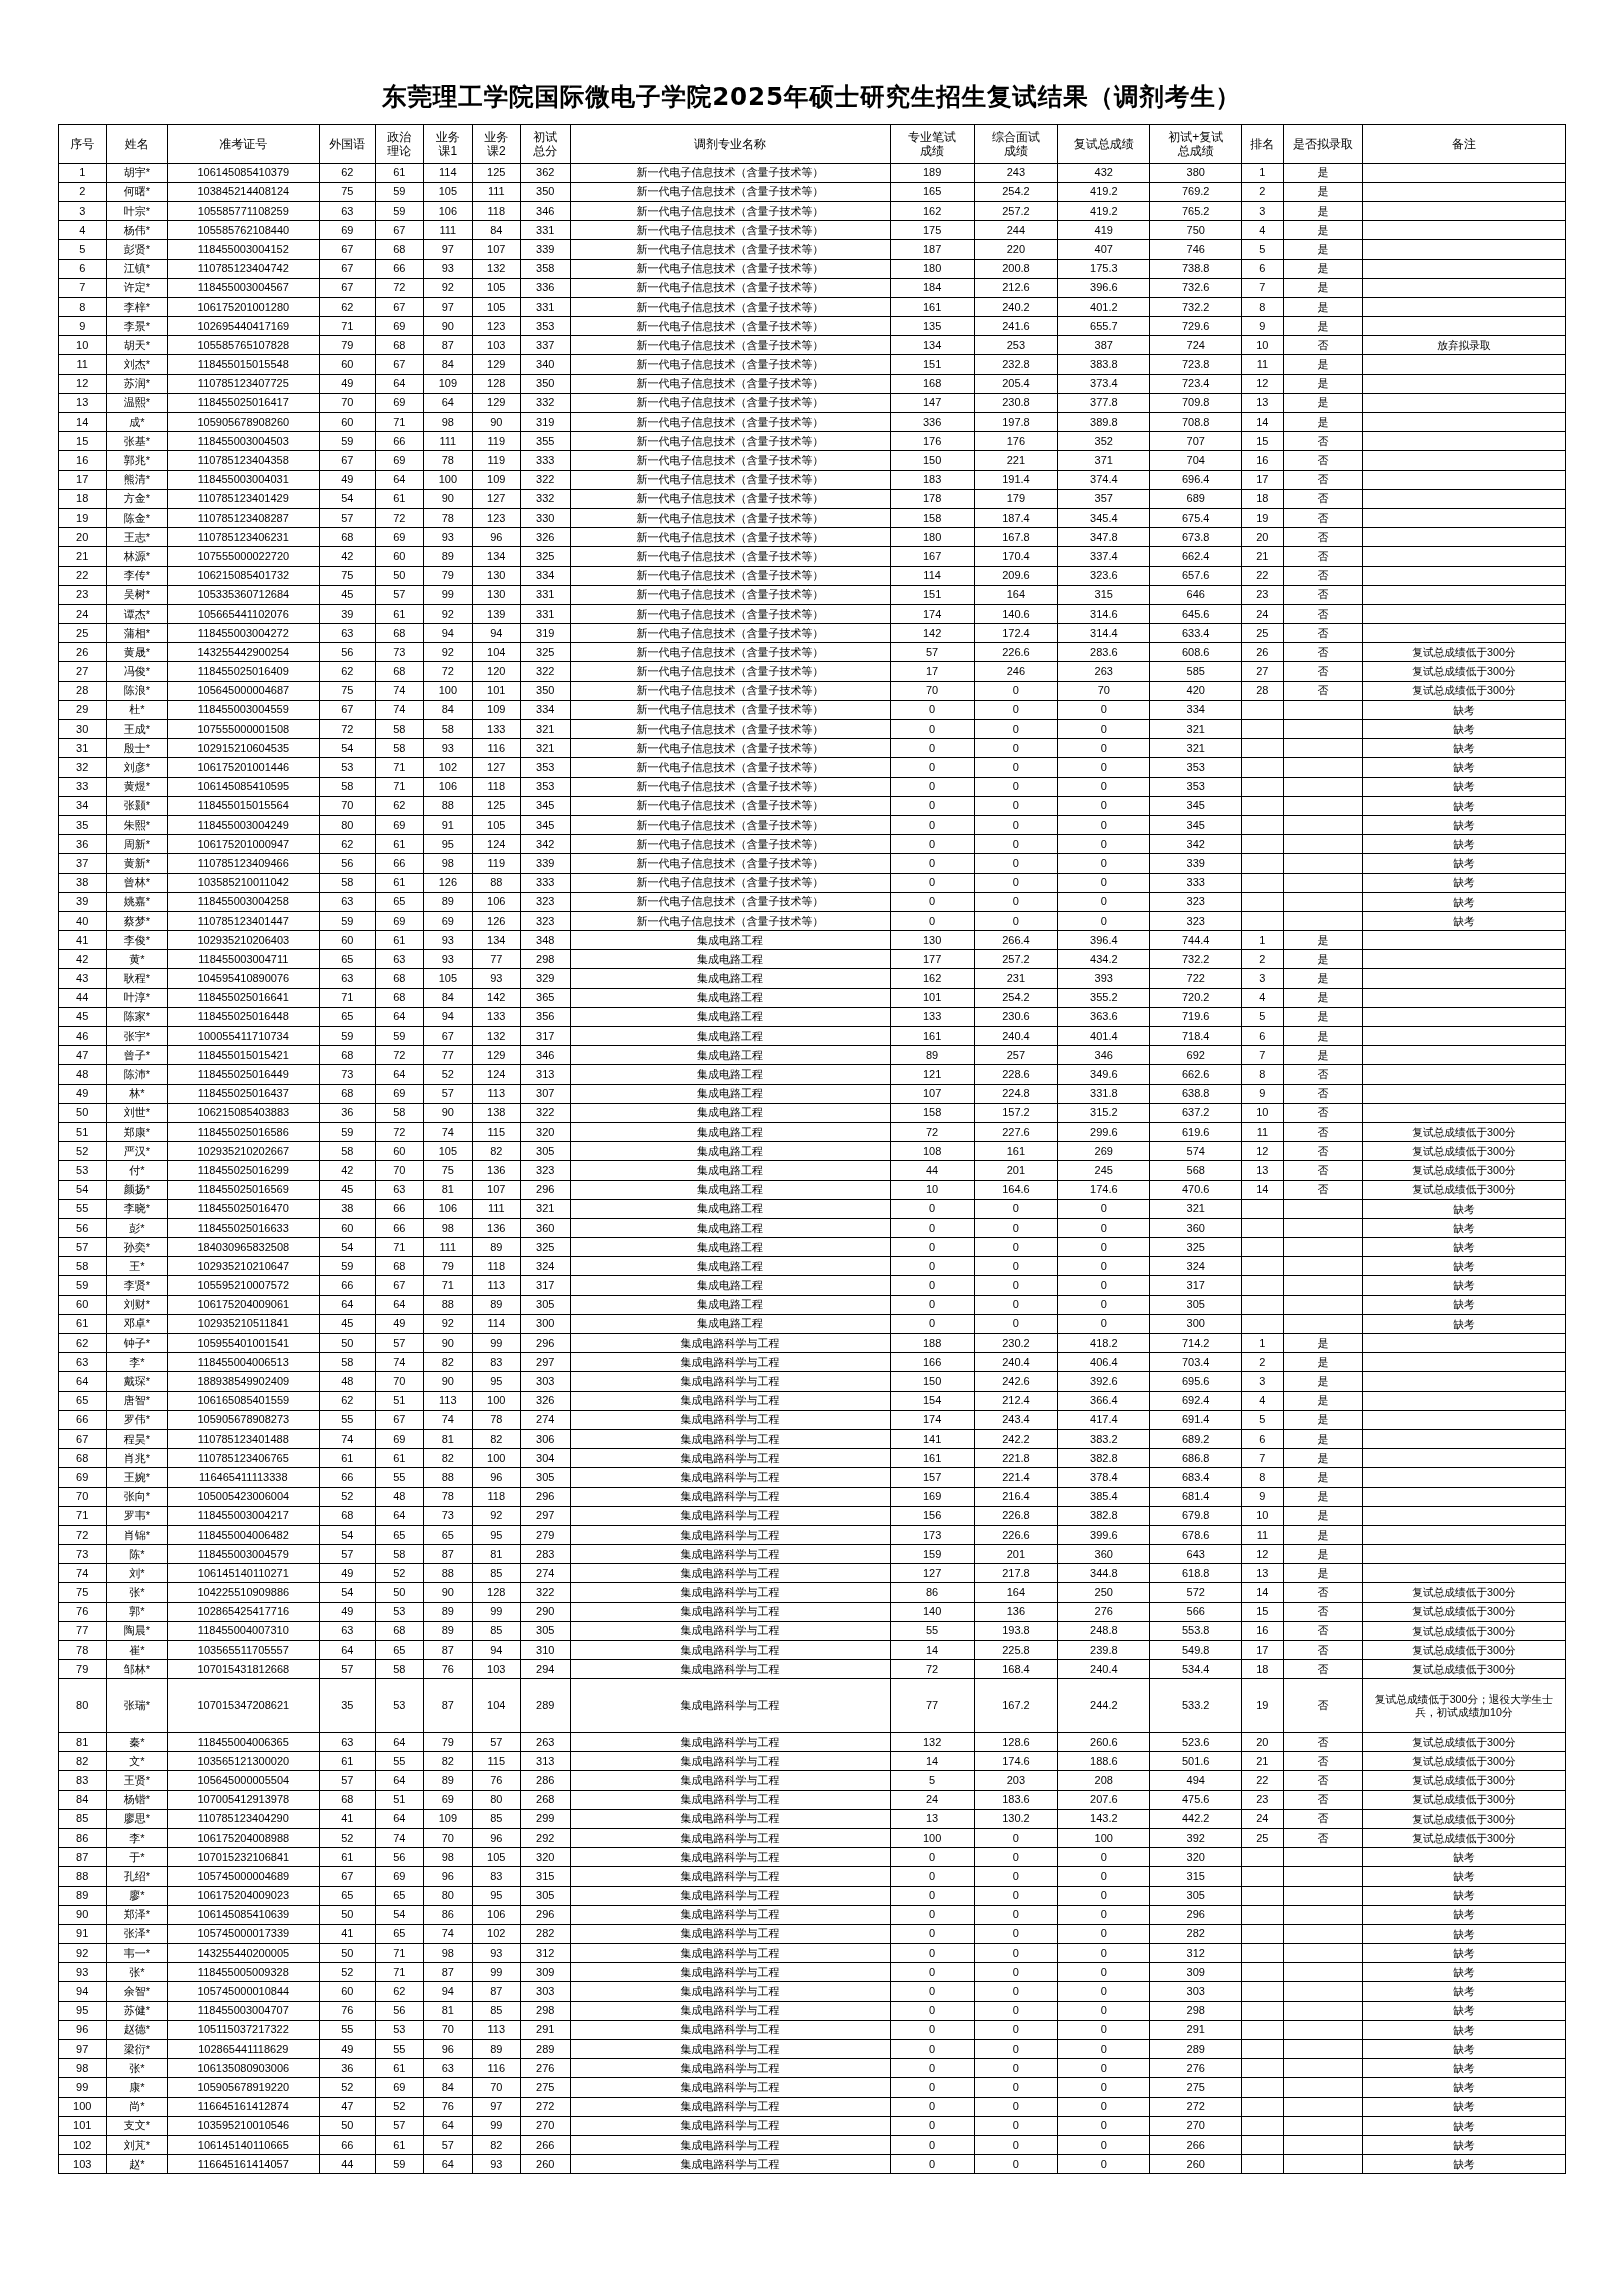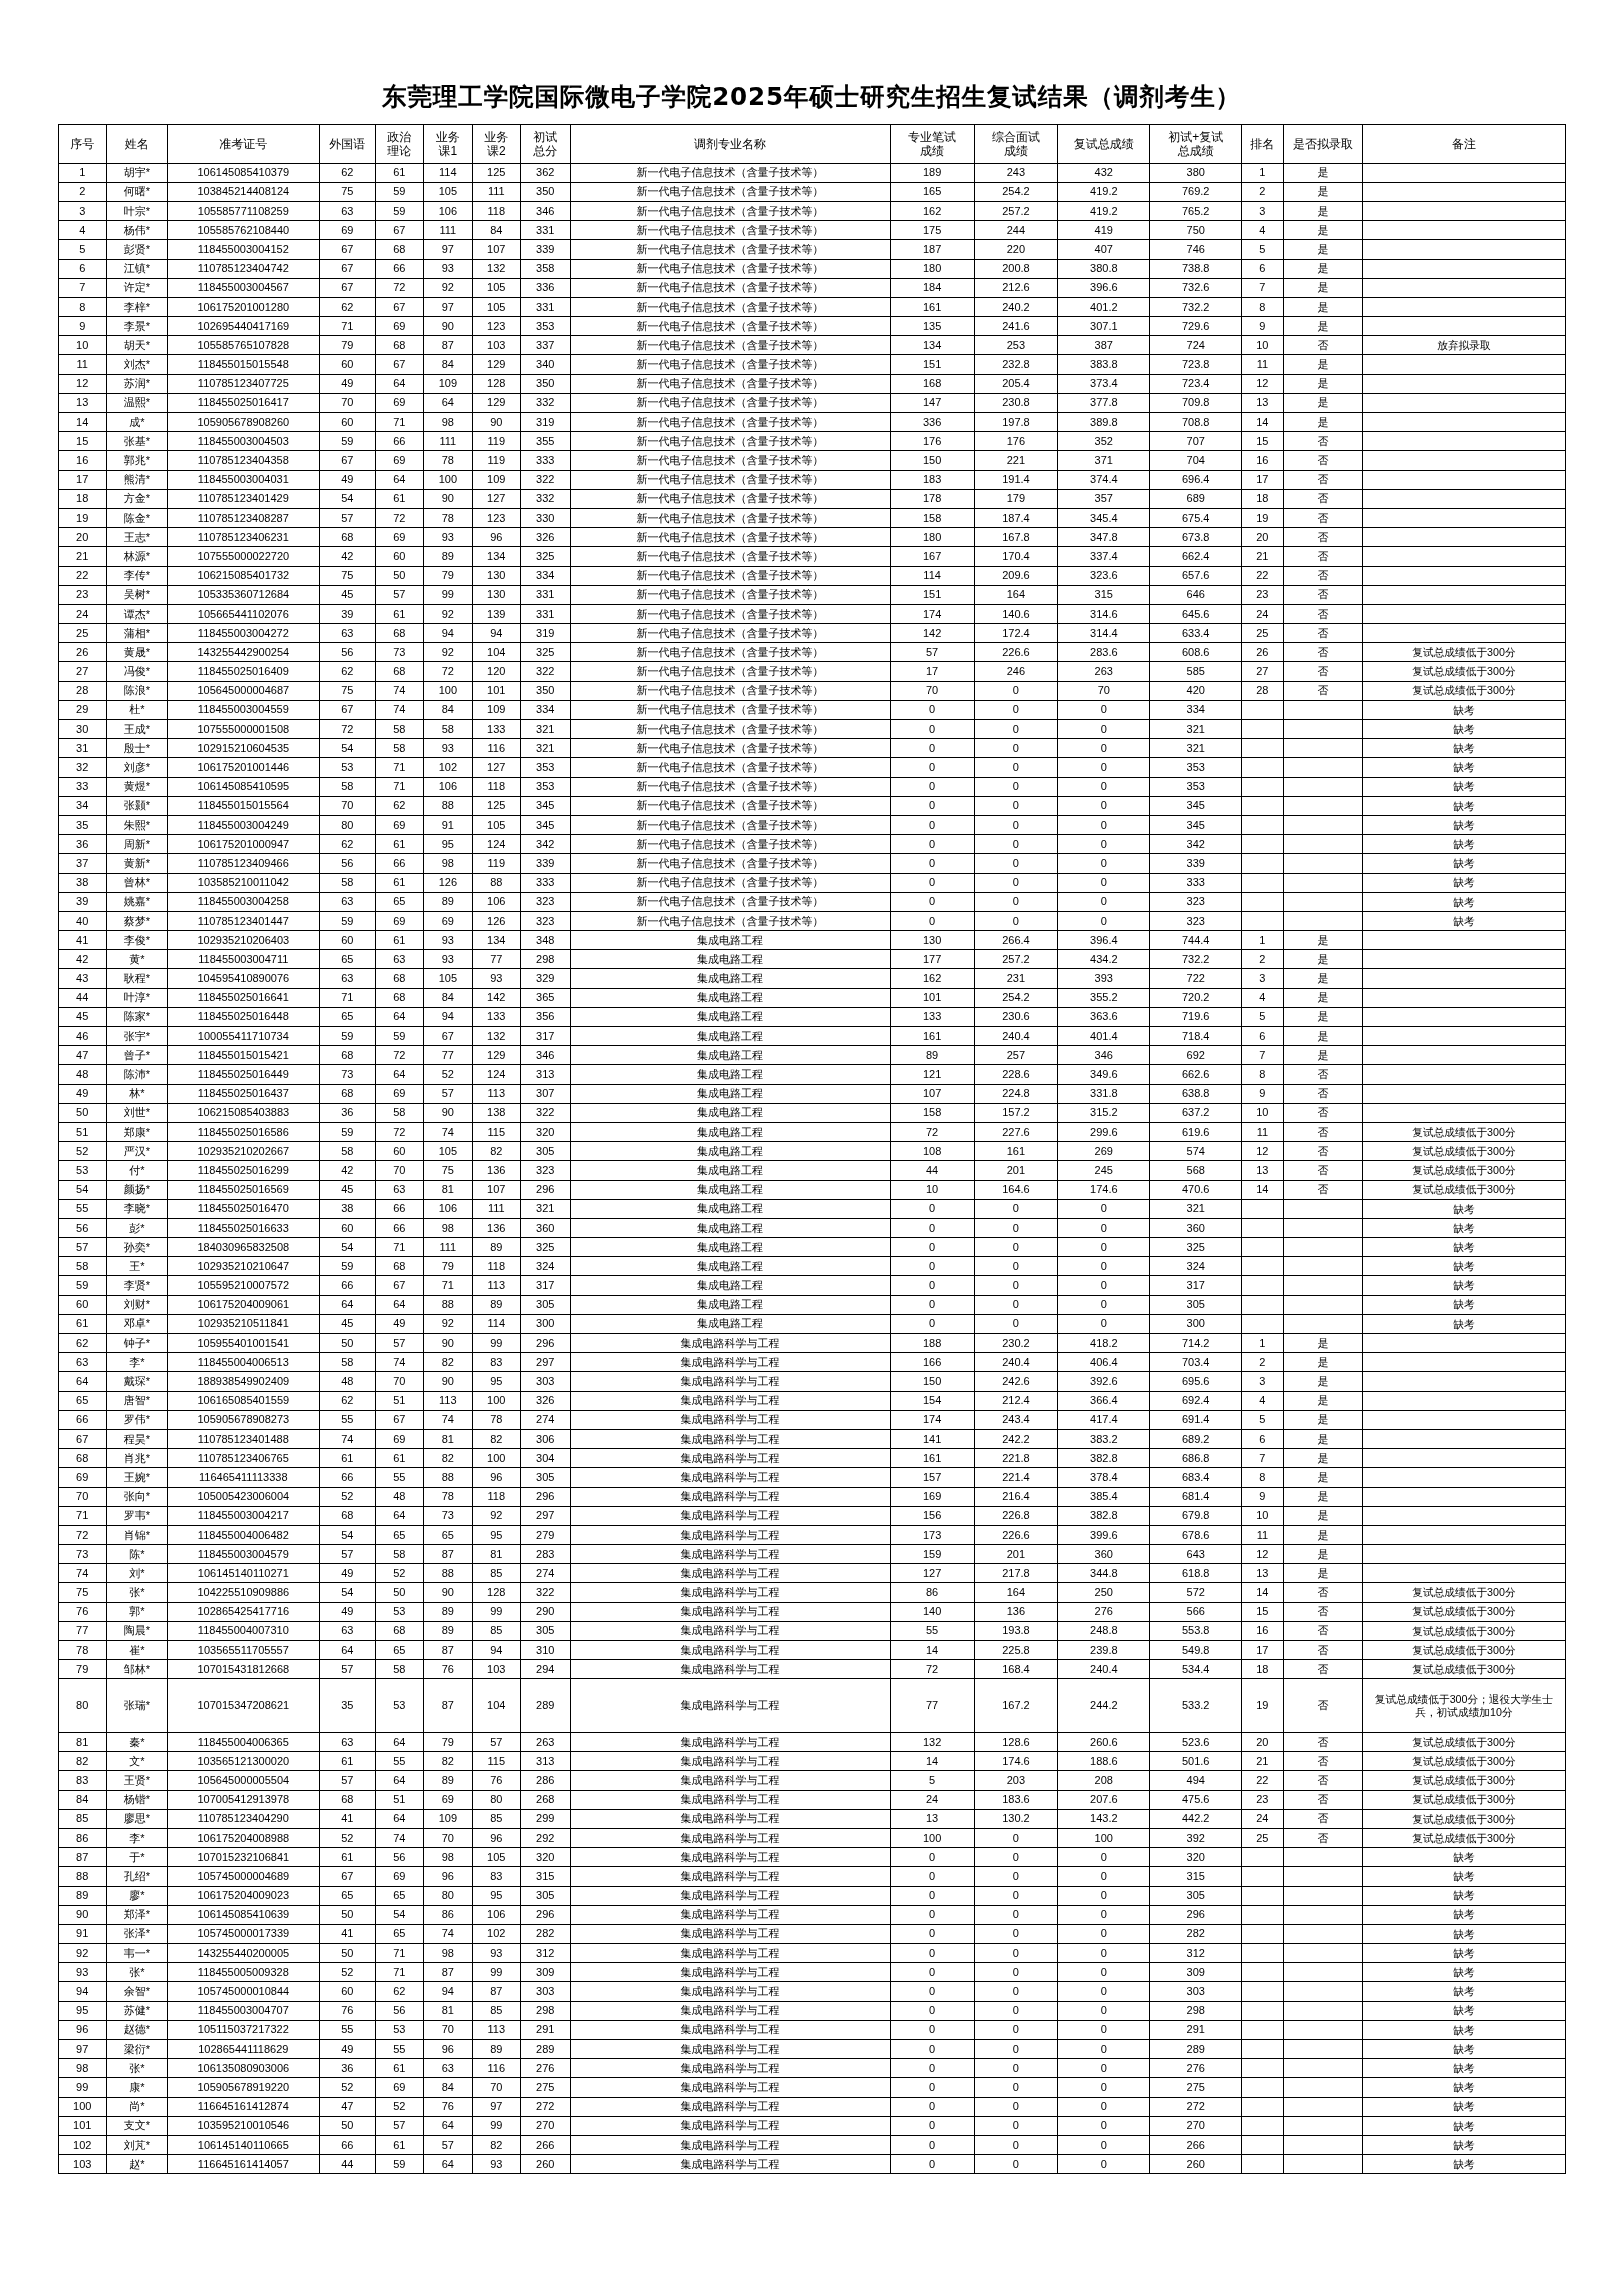--- a/index.html
+++ b/index.html
@@ -194,21 +194,21 @@
         <td class="c1">江镇*</td>
         <td class="c2">110785123404742</td>
         <td class="c3">67</td>
         <td class="c4">66</td>
         <td class="c5">93</td>
         <td class="c6">132</td>
         <td class="c7">358</td>
         <td class="c8">新一代电子信息技术（含量子技术等）</td>
         <td class="c9">180</td>
         <td class="c10">200.8</td>
-        <td class="c11">380.8</td>
+        <td class="c11">175.3</td>
         <td class="c12">738.8</td>
         <td class="c13">6</td>
         <td class="c14">是</td>
         <td class="c15"></td>
       </tr>
       <tr>
         <td class="c0">7</td>
         <td class="c1">许定*</td>
         <td class="c2">118455003004567</td>
         <td class="c3">67</td>
@@ -248,21 +248,21 @@
         <td class="c1">李景*</td>
         <td class="c2">102695440417169</td>
         <td class="c3">71</td>
         <td class="c4">69</td>
         <td class="c5">90</td>
         <td class="c6">123</td>
         <td class="c7">353</td>
         <td class="c8">新一代电子信息技术（含量子技术等）</td>
         <td class="c9">135</td>
         <td class="c10">241.6</td>
-        <td class="c11">307.1</td>
+        <td class="c11">655.7</td>
         <td class="c12">729.6</td>
         <td class="c13">9</td>
         <td class="c14">是</td>
         <td class="c15"></td>
       </tr>
       <tr>
         <td class="c0">10</td>
         <td class="c1">胡天*</td>
         <td class="c2">105585765107828</td>
         <td class="c3">79</td>

